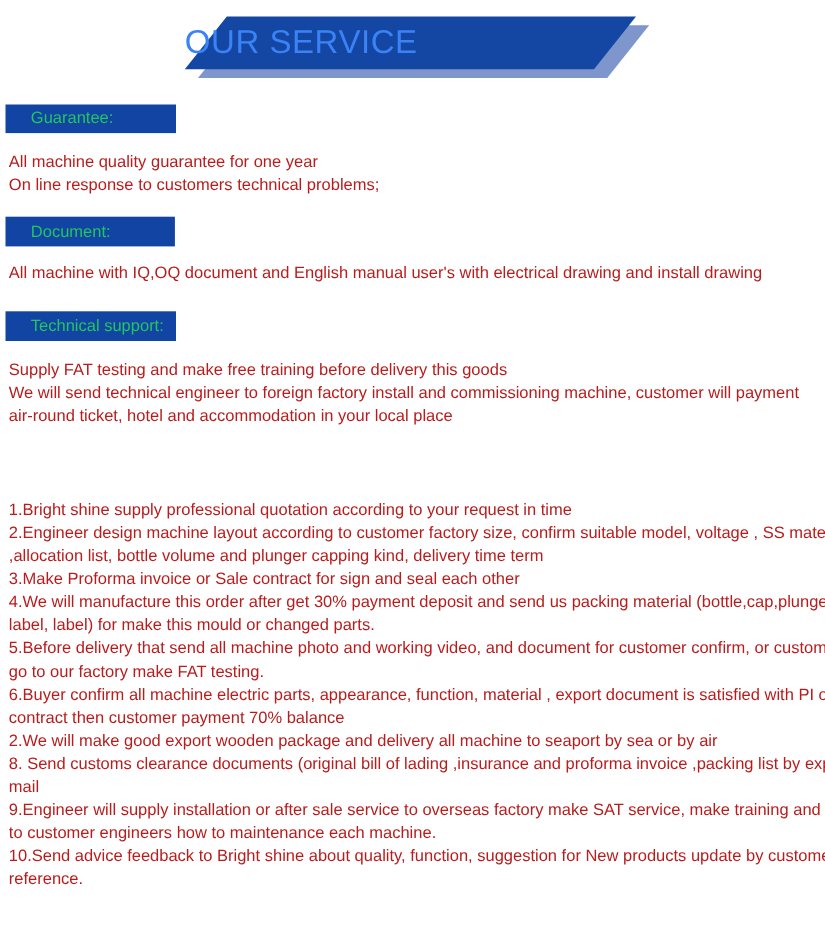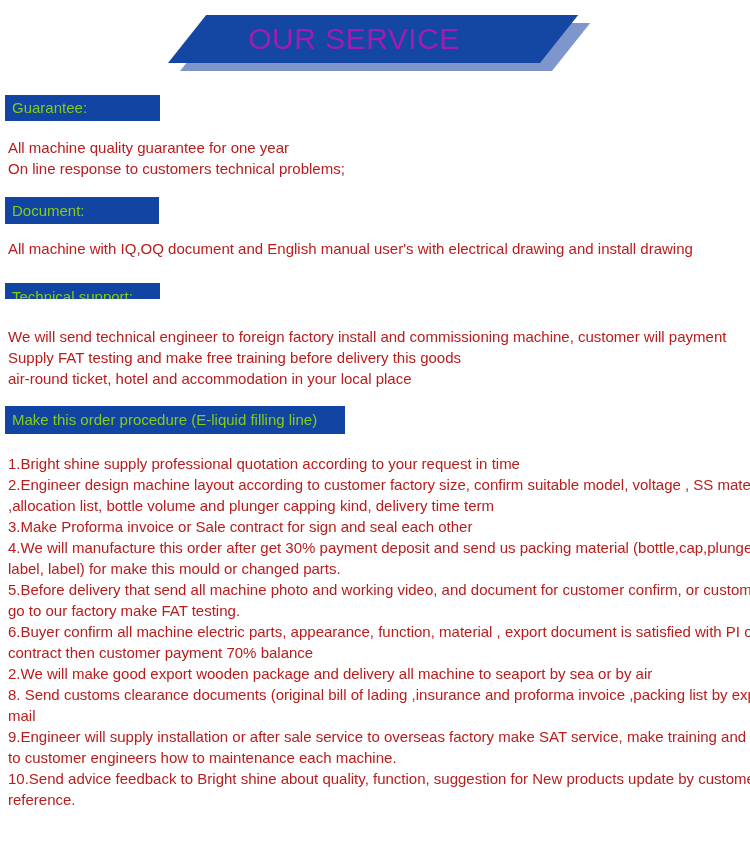--- a/index.html
+++ b/index.html
@@ -25,42 +25,41 @@
     left: 168px; top: 15px;
     width: 372px; height: 48px;
     background: #1347a3;
     transform: skewX(-38.5deg);
     transform-origin: 0 100%;
   }
   .banner-title {
     position: absolute;
     left: 168px; top: 15px;
     width: 372px; height: 48px;
-    color: #a21caf;
+    color: #3b82f6;
     font-size: 30px;
     line-height: 48px;
-    text-align: center;
     letter-spacing: 0.5px;
     white-space: nowrap;
   }
   
   .hbox {
     position: absolute;
     left: 5px;
     background: #1245a3;
-    color: #84cc16;
+    color: #22c55e;
     font-size: 15px;
-    padding-left: 7px;
+    padding-left: 23px;
     box-sizing: border-box;
     white-space: nowrap;
     overflow: hidden;
   }
   .hbox-guarantee { top: 95px;  width: 155px; height: 26px; line-height: 26px; }
   .hbox-document  { top: 197px; width: 154px; height: 27px; line-height: 27px; }
-  .hbox-tech      { top: 283px; width: 155px; height: 16px; line-height: 27px; }
+  .hbox-tech      { top: 283px; width: 155px; height: 27px; line-height: 27px; }
   .hbox-order     { top: 406px; width: 340px; height: 28px; line-height: 28px; }
   
   .content {
     position: absolute;
     left: 8px;
     width: 740px;
     font-size: 15px;
     line-height: 21px;
     color: #b91c1c;
   }
@@ -85,26 +84,25 @@
       <div class="tline">On line response to customers technical problems;</div>
     </div>
 
   <div class="hbox hbox-document">Document:</div>
   <div class="content content-document">
       <div class="tline">All machine with IQ,OQ document and English manual user's with electrical drawing and install drawing</div>
     </div>
 
   <div class="hbox hbox-tech">Technical support:</div>
   <div class="content content-tech">
+      <div class="tline">Supply FAT testing and make free training before delivery this goods</div>
       <div class="tline">We will send technical engineer to foreign factory install and commissioning machine, customer will payment</div>
-      <div class="tline">Supply FAT testing and make free training before delivery this goods</div>
       <div class="tline">air-round ticket, hotel and accommodation in your local place</div>
     </div>
 
-  <div class="hbox hbox-order">Make this order procedure (E-liquid filling line)</div>
   <div class="content content-order">
       <div class="tline">1.Bright shine supply professional quotation according to your request in time</div>
       <div class="tline">2.Engineer design machine layout according to customer factory size, confirm suitable model, voltage , SS material</div>
       <div class="tline">,allocation list, bottle volume and plunger capping kind, delivery time term</div>
       <div class="tline">3.Make Proforma invoice or Sale contract for sign and seal each other</div>
       <div class="tline">4.We will manufacture this order after get 30% payment deposit and send us packing material (bottle,cap,plunger,</div>
       <div class="tline">label, label) for make this mould or changed parts.</div>
       <div class="tline">5.Before delivery that send all machine photo and working video, and document for customer confirm, or customer will</div>
       <div class="tline">go to our factory make FAT testing.</div>
       <div class="tline">6.Buyer confirm all machine electric parts, appearance, function, material , export document is satisfied with PI or sale</div>

